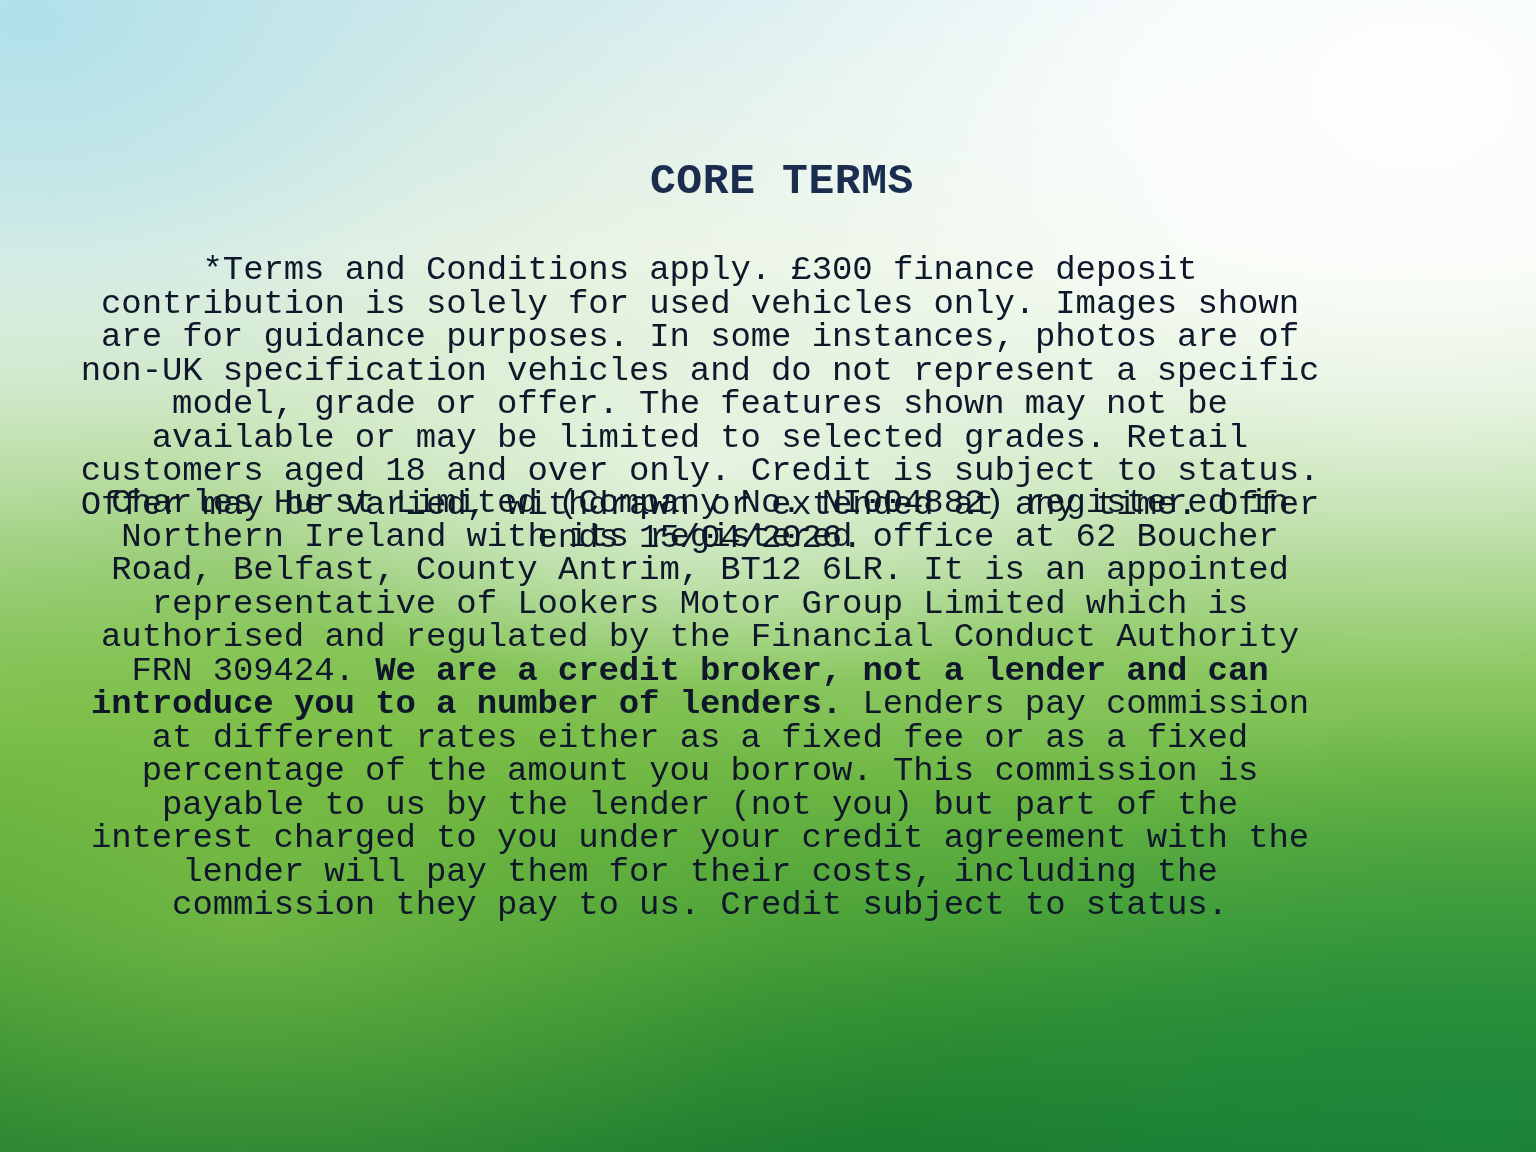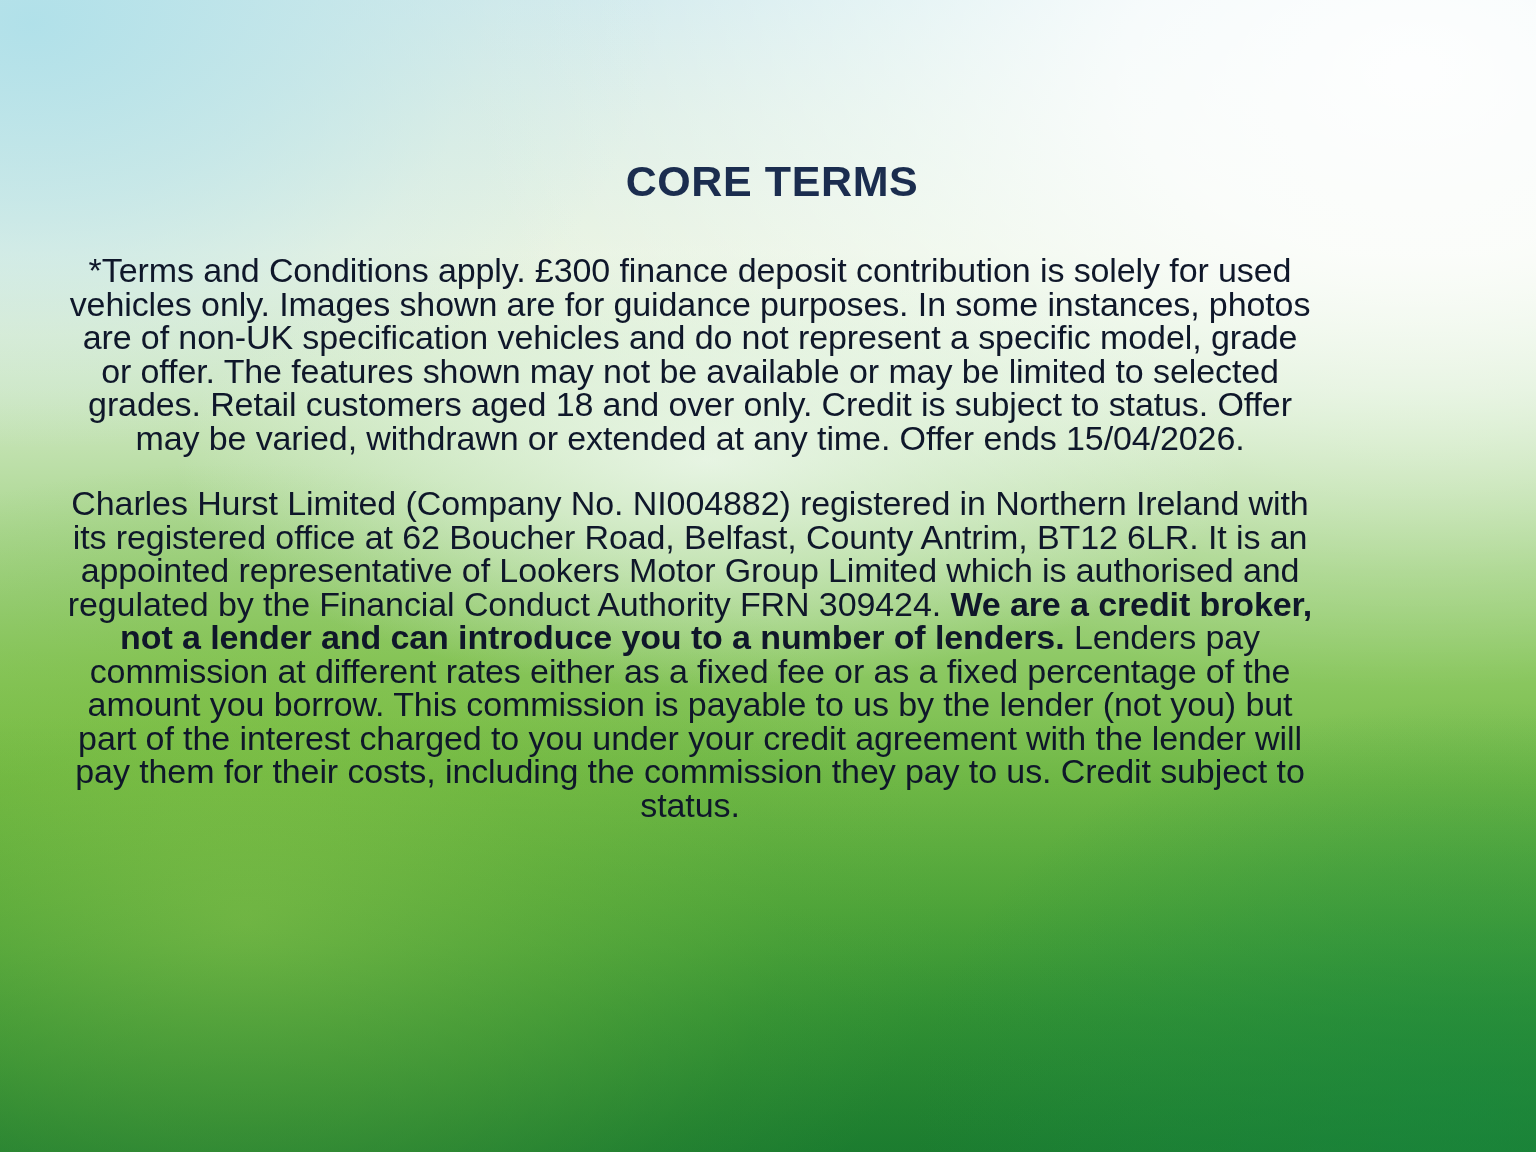--- a/index.html
+++ b/index.html
@@ -111,24 +111,25 @@
       rgba(24,138,66,0.55) 0%,
       rgba(28,140,68,0.26) 46%,
       rgba(30,142,70,0) 78%
     );
   }
 
   
   #content {
     position: absolute;
     top: 0;
-    left: 4px;
+    left: 14px;
     width: 1372px;
     height: 1152px;
     color: #1b2d4f;
+    font-family: Liberation Mono, monospace;
   }
 
   #page-title {
     position: absolute;
     top: 158px;
     left: 0;
     width: 1536px;
     text-align: center;
     font-size: 43px;
     font-weight: 700;

